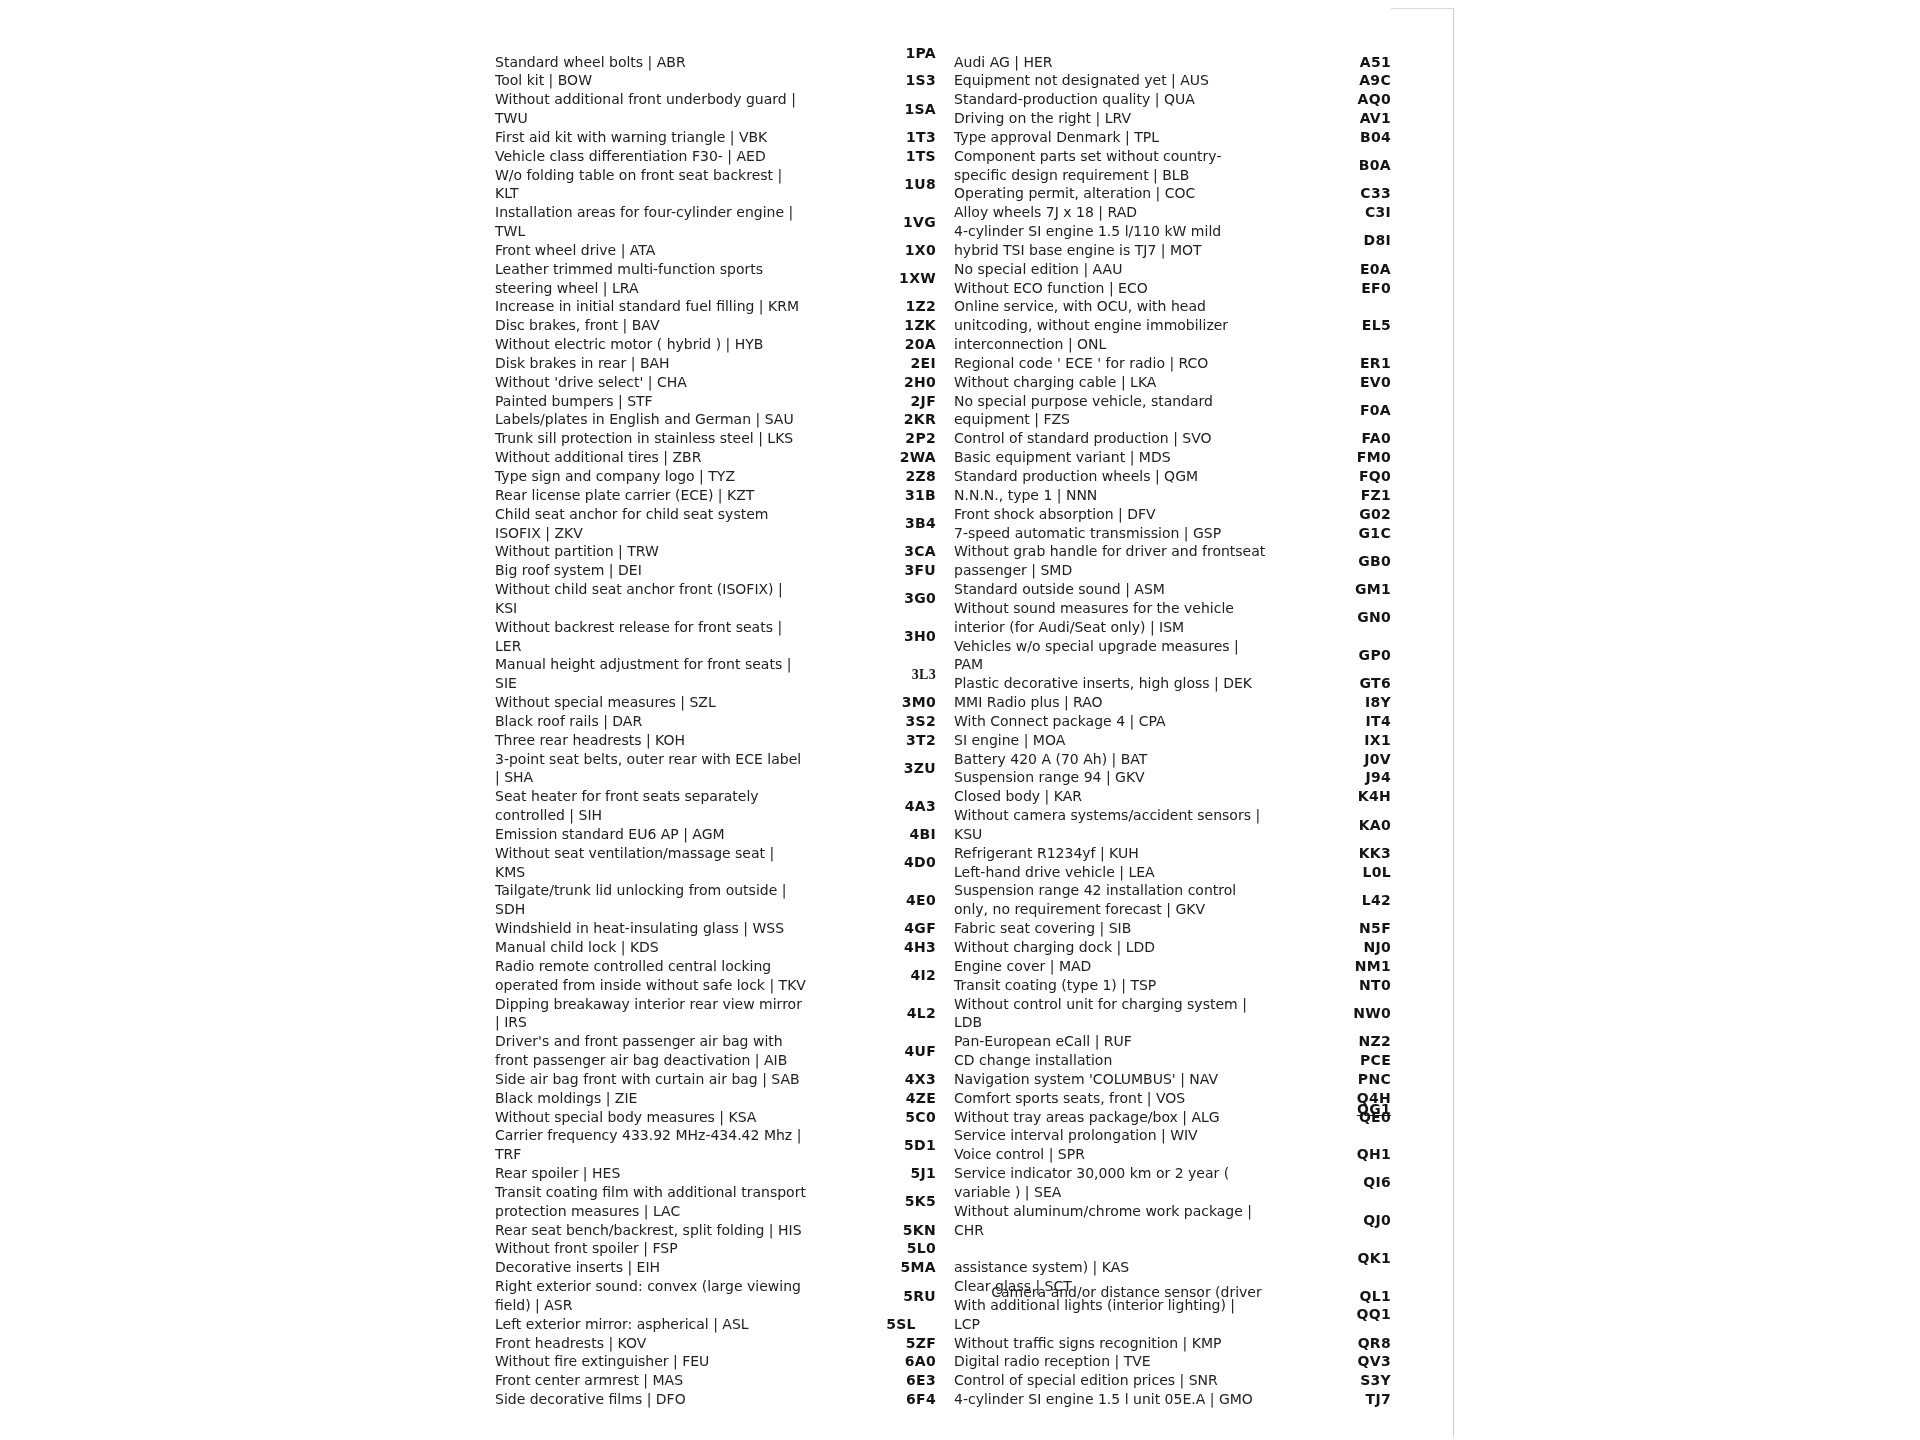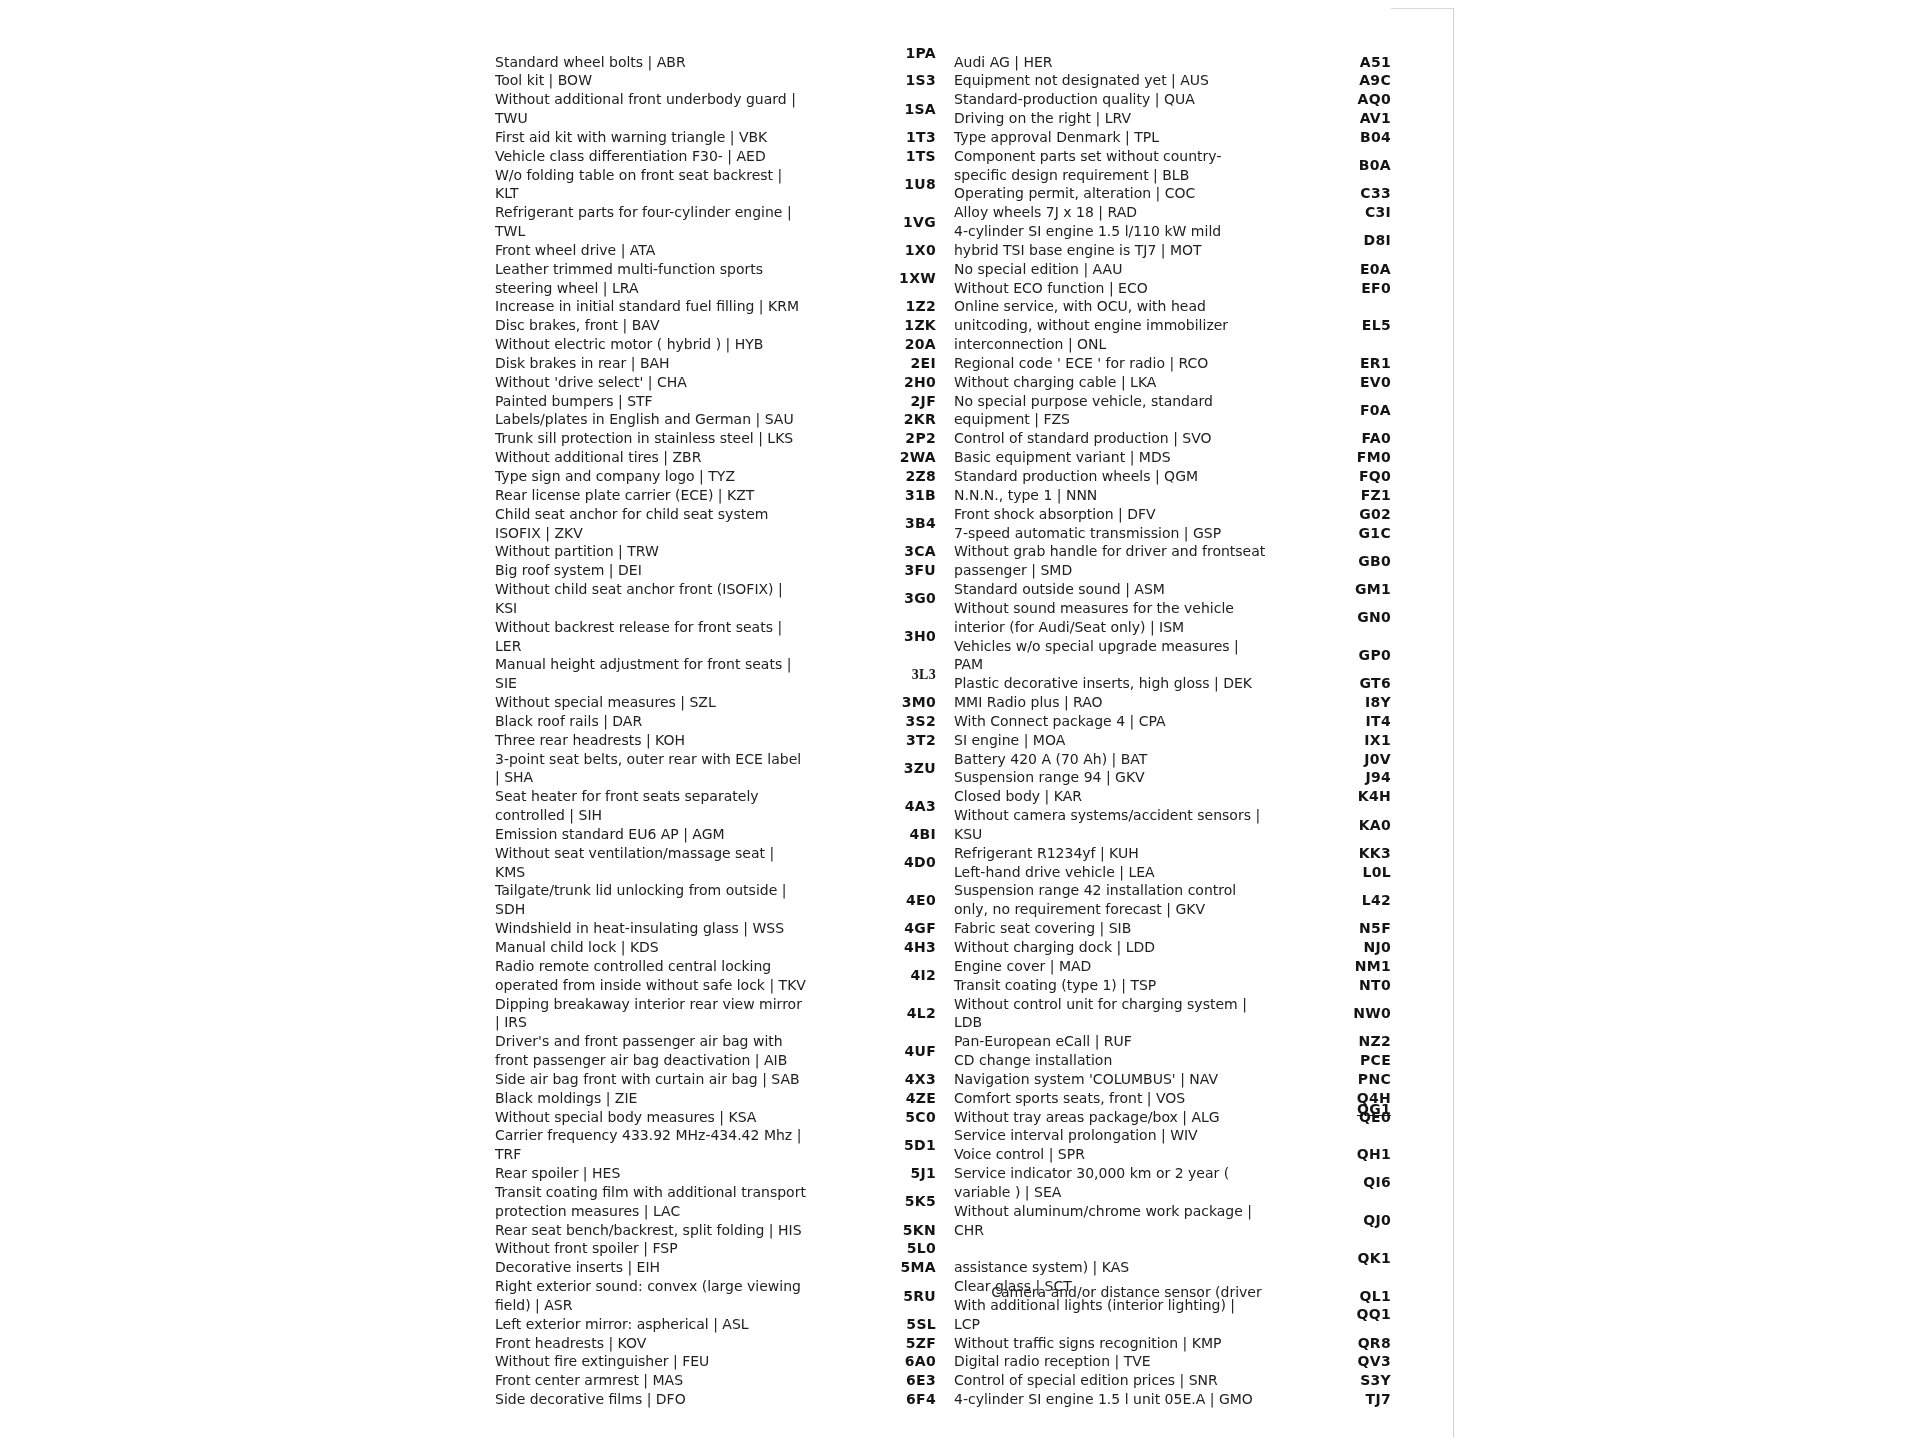--- a/index.html
+++ b/index.html
@@ -60,21 +60,21 @@
 <div class="page">
   <div class="col col-left" id="col-left">
       <div class="txt-line" style="top: 52.5px;">Standard wheel bolts | ABR</div>
       <div class="txt-line" style="top: 71.34px;">Tool kit | BOW</div>
       <div class="txt-line" style="top: 90.18px;">Without additional front underbody guard |</div>
       <div class="txt-line" style="top: 109.02px;">TWU</div>
       <div class="txt-line" style="top: 127.86px;">First aid kit with warning triangle | VBK</div>
       <div class="txt-line" style="top: 146.7px;">Vehicle class differentiation F30- | AED</div>
       <div class="txt-line" style="top: 165.54px;">W/o folding table on front seat backrest |</div>
       <div class="txt-line" style="top: 184.38px;">KLT</div>
-      <div class="txt-line" style="top: 203.22px;">Refrigerant parts for four-cylinder engine |</div>
+      <div class="txt-line" style="top: 203.22px;">Installation areas for four-cylinder engine |</div>
       <div class="txt-line" style="top: 222.06px;">TWL</div>
       <div class="txt-line" style="top: 240.9px;">Front wheel drive | ATA</div>
       <div class="txt-line" style="top: 259.74px;">Leather trimmed multi-function sports</div>
       <div class="txt-line" style="top: 278.58px;">steering wheel | LRA</div>
       <div class="txt-line" style="top: 297.42px;">Increase in initial standard fuel filling | KRM</div>
       <div class="txt-line" style="top: 316.26px;">Disc brakes, front | BAV</div>
       <div class="txt-line" style="top: 335.1px;">Without electric motor ( hybrid ) | HYB</div>
       <div class="txt-line" style="top: 353.94px;">Disk brakes in rear | BAH</div>
       <div class="txt-line" style="top: 372.78px;">Without 'drive select' | CHA</div>
       <div class="txt-line" style="top: 391.62px;">Painted bumpers | STF</div>
@@ -175,21 +175,21 @@
       <div class="code-line" style="top: 1069.86px;">4X3</div>
       <div class="code-line" style="top: 1088.7px;">4ZE</div>
       <div class="code-line" style="top: 1107.54px;">5C0</div>
       <div class="code-line" style="top: 1135.8px;">5D1</div>
       <div class="code-line" style="top: 1164.06px;">5J1</div>
       <div class="code-line" style="top: 1192.32px;">5K5</div>
       <div class="code-line" style="top: 1220.58px;">5KN</div>
       <div class="code-line" style="top: 1239.42px;">5L0</div>
       <div class="code-line" style="top: 1258.26px;">5MA</div>
       <div class="code-line" style="top: 1286.52px;">5RU</div>
-      <div class="code-line" style="top: 1314.78px;">5SL</div>
+      <div class="code-line" style="top: 1314.78px; text-align: center;">5SL</div>
       <div class="code-line" style="top: 1333.62px;">5ZF</div>
       <div class="code-line" style="top: 1352.46px;">6A0</div>
       <div class="code-line" style="top: 1371.3px;">6E3</div>
       <div class="code-line" style="top: 1390.14px;">6F4</div>
     </div>
   <div class="col col-mid" id="col-mid">
       <div class="txt-line" style="top: 52.5px;">Audi AG | HER</div>
       <div class="txt-line" style="top: 71.34px;">Equipment not designated yet | AUS</div>
       <div class="txt-line" style="top: 90.18px;">Standard-production quality | QUA</div>
       <div class="txt-line" style="top: 109.02px;">Driving on the right | LRV</div>

